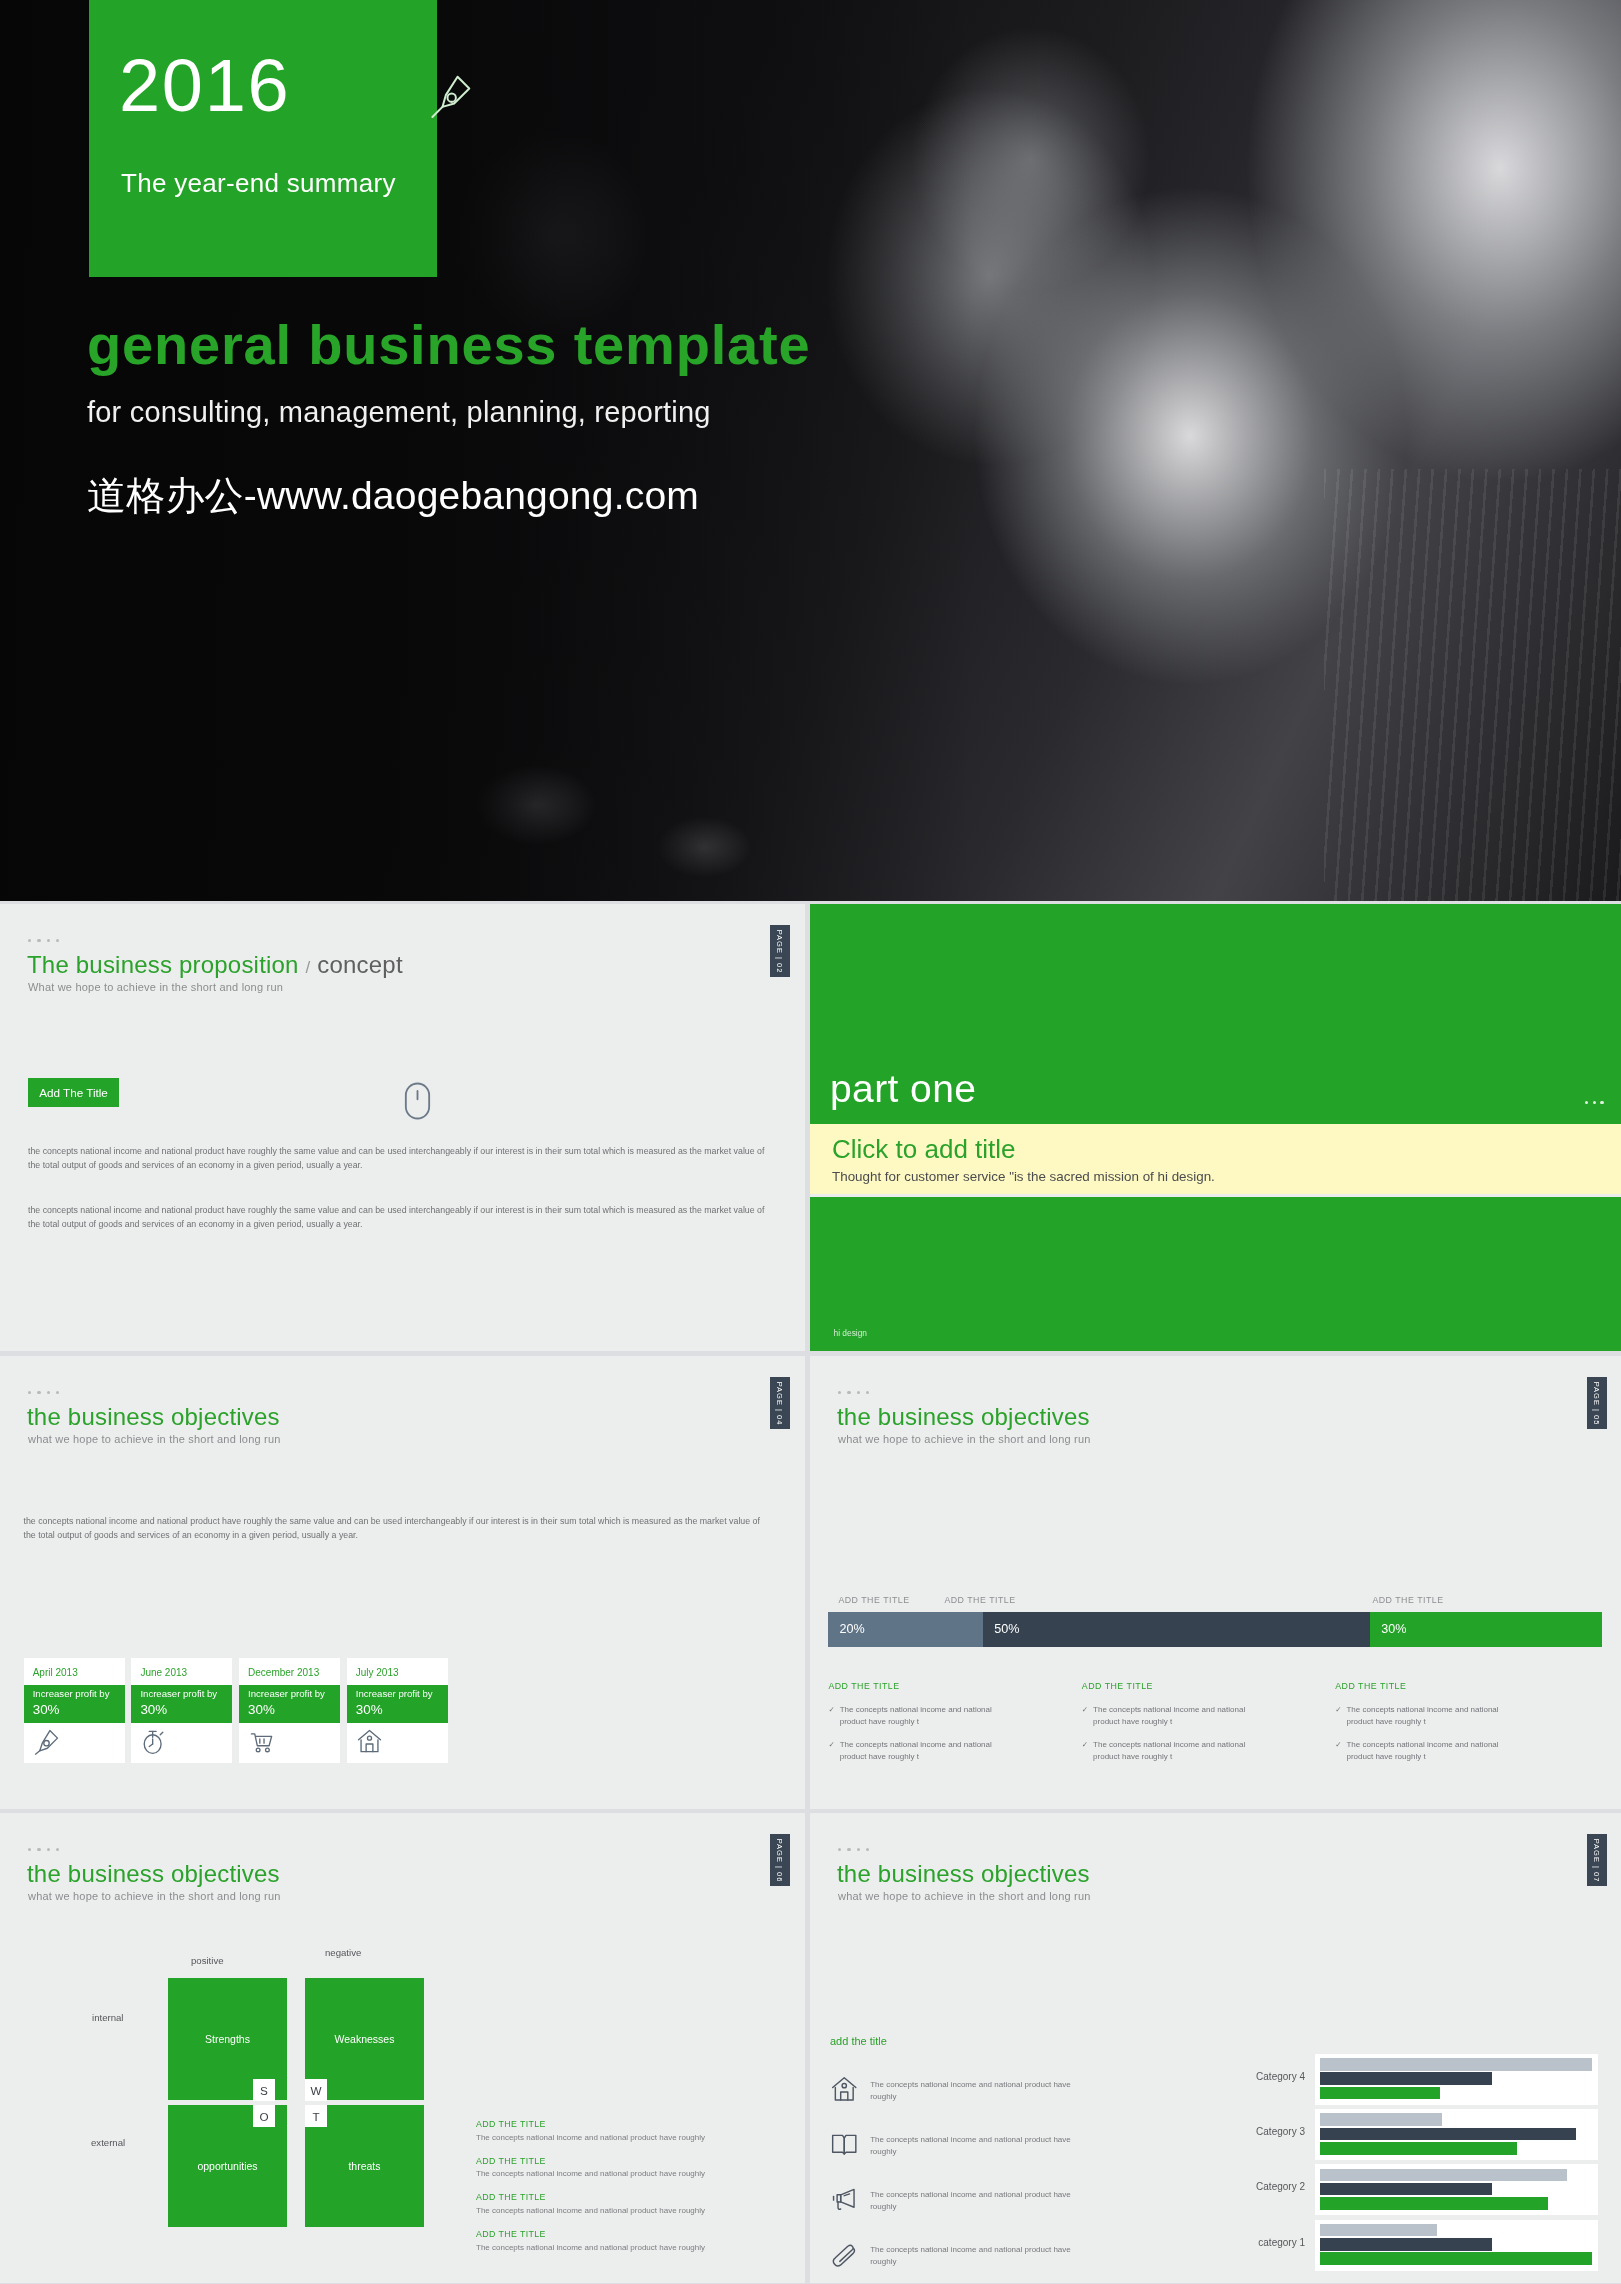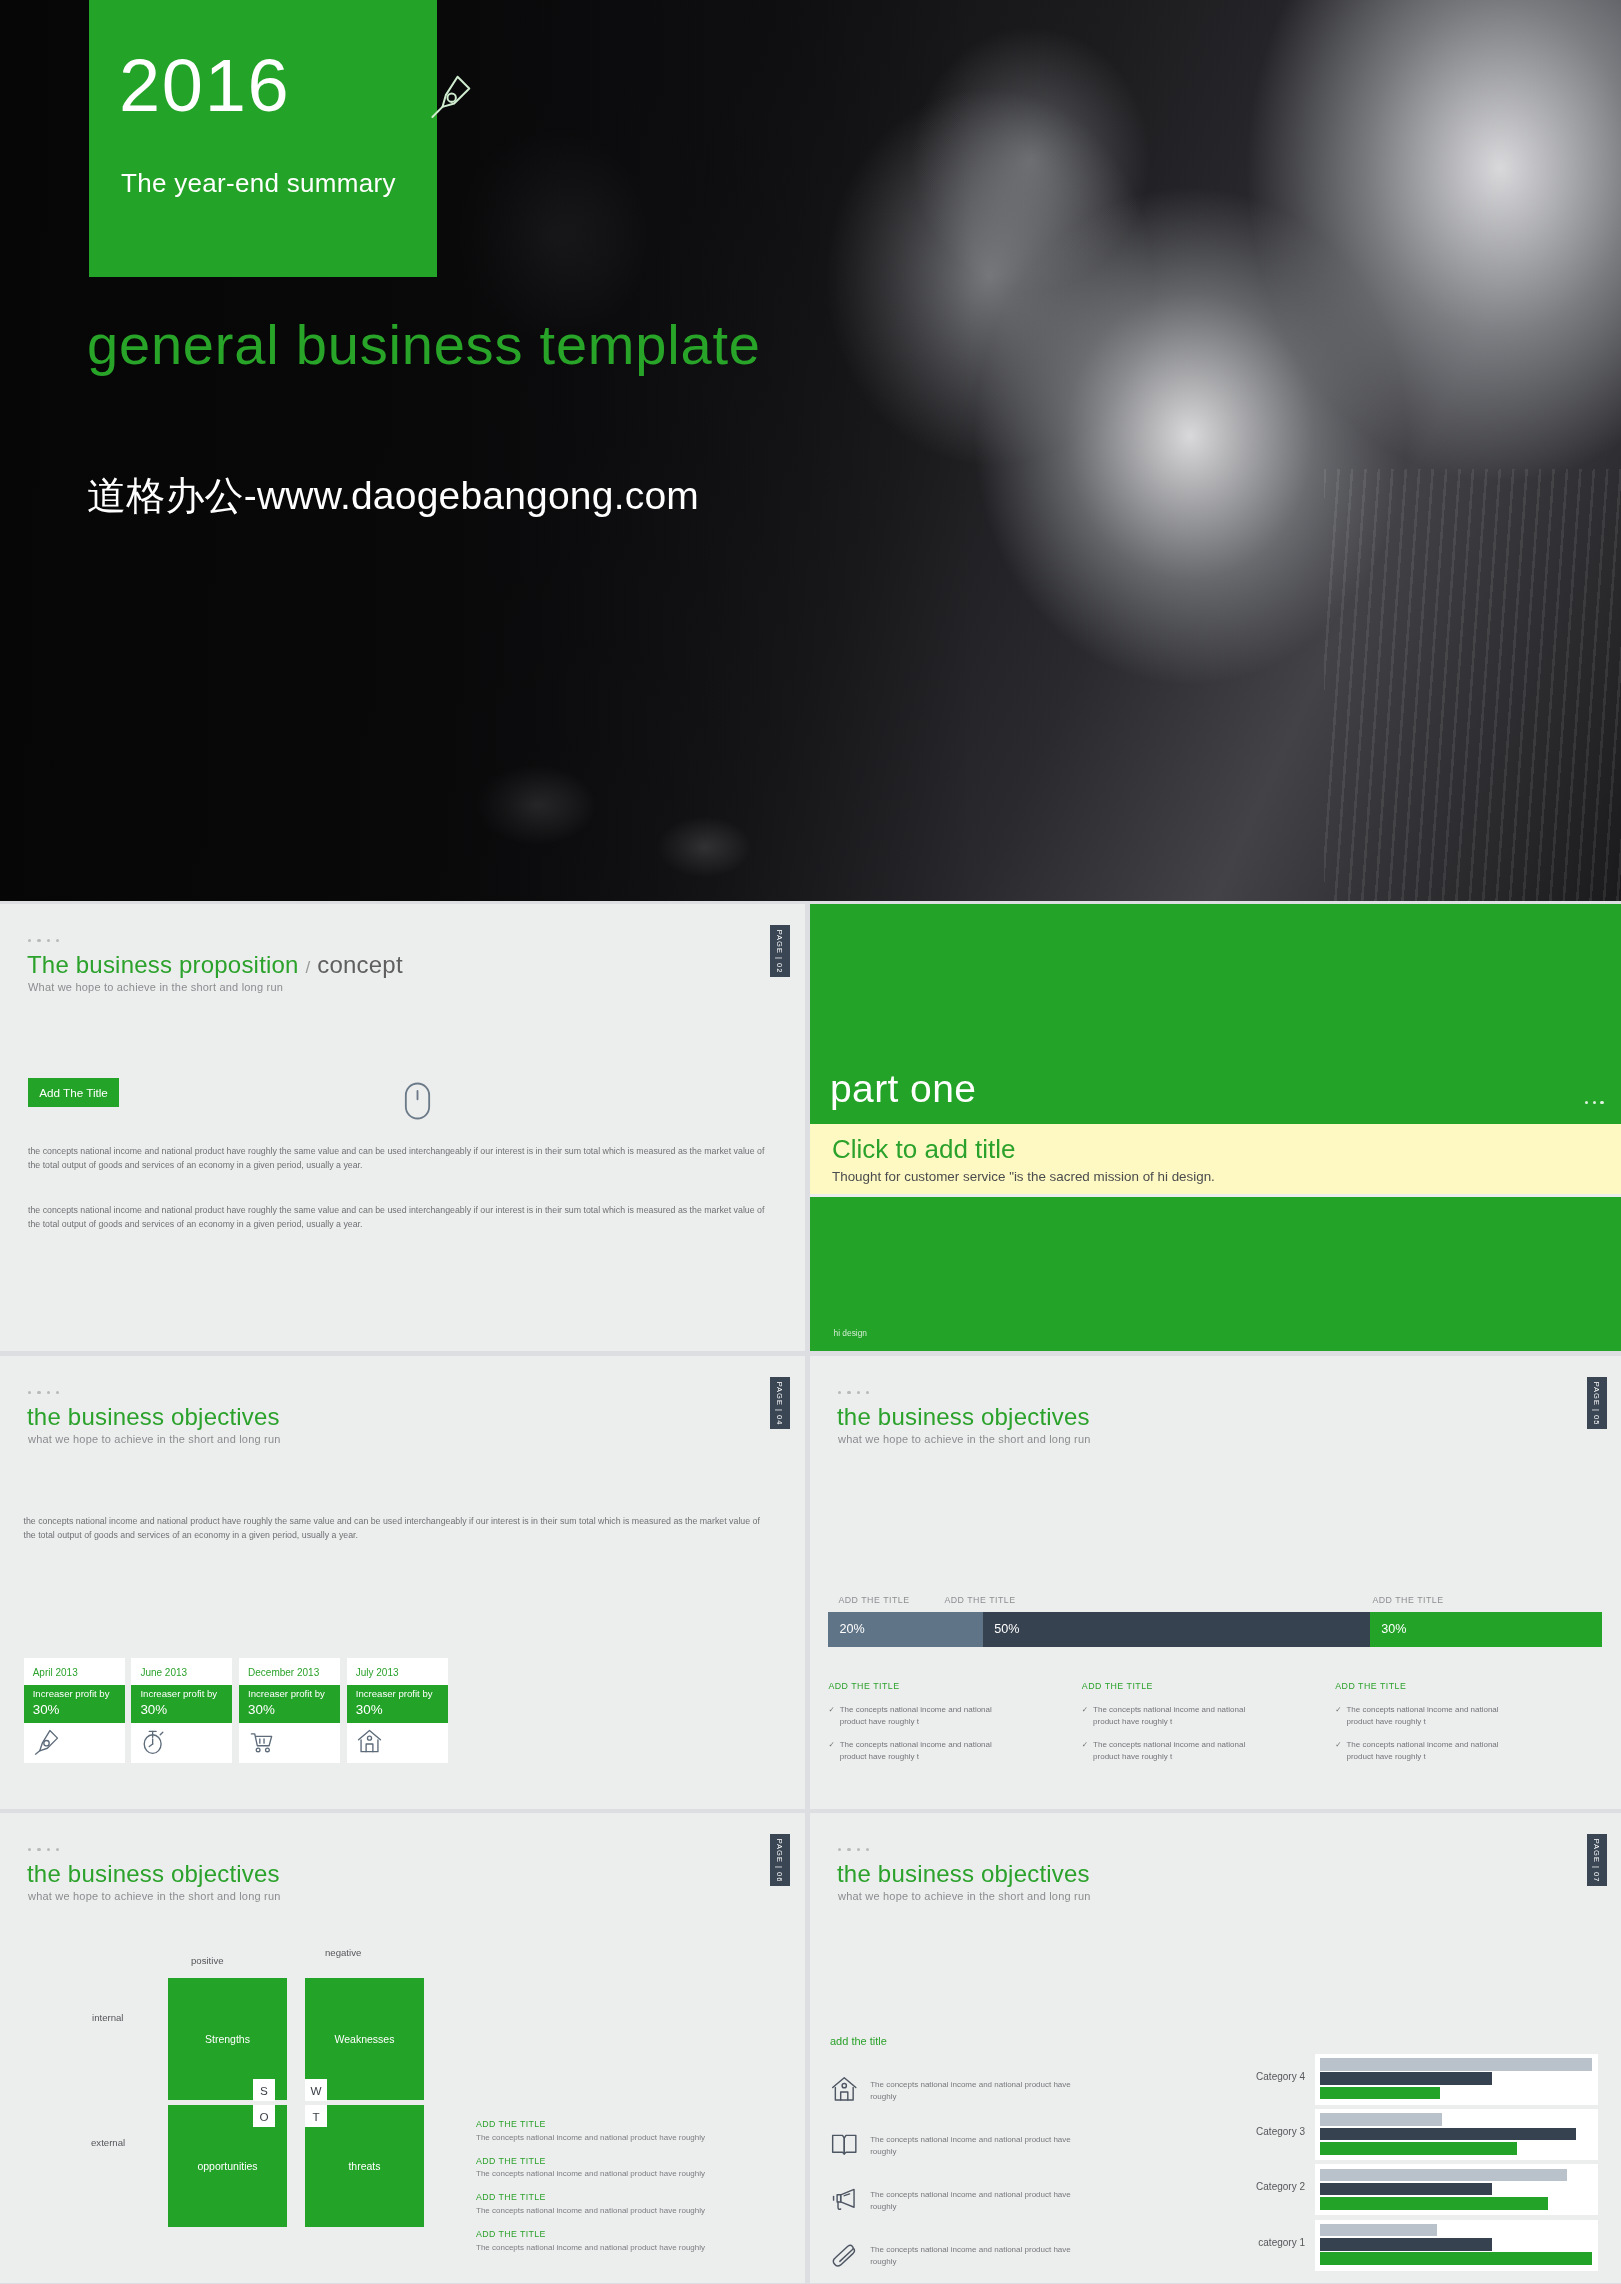--- a/index.html
+++ b/index.html
@@ -46,21 +46,21 @@
     font-size: 74px; font-weight: 300; letter-spacing: 1.7px; line-height: 1;
     color: #ffffff;
   }
   .pen-icon { position: absolute; left: 335px; top: 70px; }
   .year-sub {
     position: absolute; left: 32px; top: 168px;
     font-size: 26px; font-weight: 300; color: #ffffff; letter-spacing: 0.3px;
   }
   .hero-title {
     position: absolute; left: 87px; top: 312px;
-    font-size: 56px; font-weight: 400; color: #28a428; letter-spacing: 0.8px;
+    font-size: 56px; font-weight: 700; color: #28a428; letter-spacing: 0.8px;
   }
   .hero-sub {
     position: absolute; left: 87px; top: 396px;
     font-size: 29px; font-weight: 300; color: #f0f0f0; letter-spacing: 0.2px;
   }
   .hero-url {
     position: absolute; left: 87px; top: 469px;
     font-size: 39px; font-weight: 400; color: #ffffff; letter-spacing: 0.2px;
   }
 
@@ -165,20 +165,21 @@
         <svg width="52" height="52" viewBox="0 0 62 62" fill="none" stroke="#cfeccf" stroke-width="2.4" stroke-linejoin="round" stroke-linecap="round">
           <path d="M40 8 L54 22 L36 40 L22 44 L26 30 Z"></path>
           <circle cx="33" cy="33" r="5"></circle>
           <path d="M22 44 L10 56"></path>
         </svg>
       </div>
       <div class="year-sub">The year-end summary</div>
     </div>
 
     <div class="hero-title">general business template</div>
+    <div class="hero-sub">for consulting, management, planning, reporting</div>
     <div class="hero-url">道格办公-www.daogebangong.com</div>
   </div>
 
   <div class="grid">
 
     <div class="slide s2">
       <div class="dots" style="left:28px; top:35px;">
         <i></i>
           <i></i>
           <i></i>

